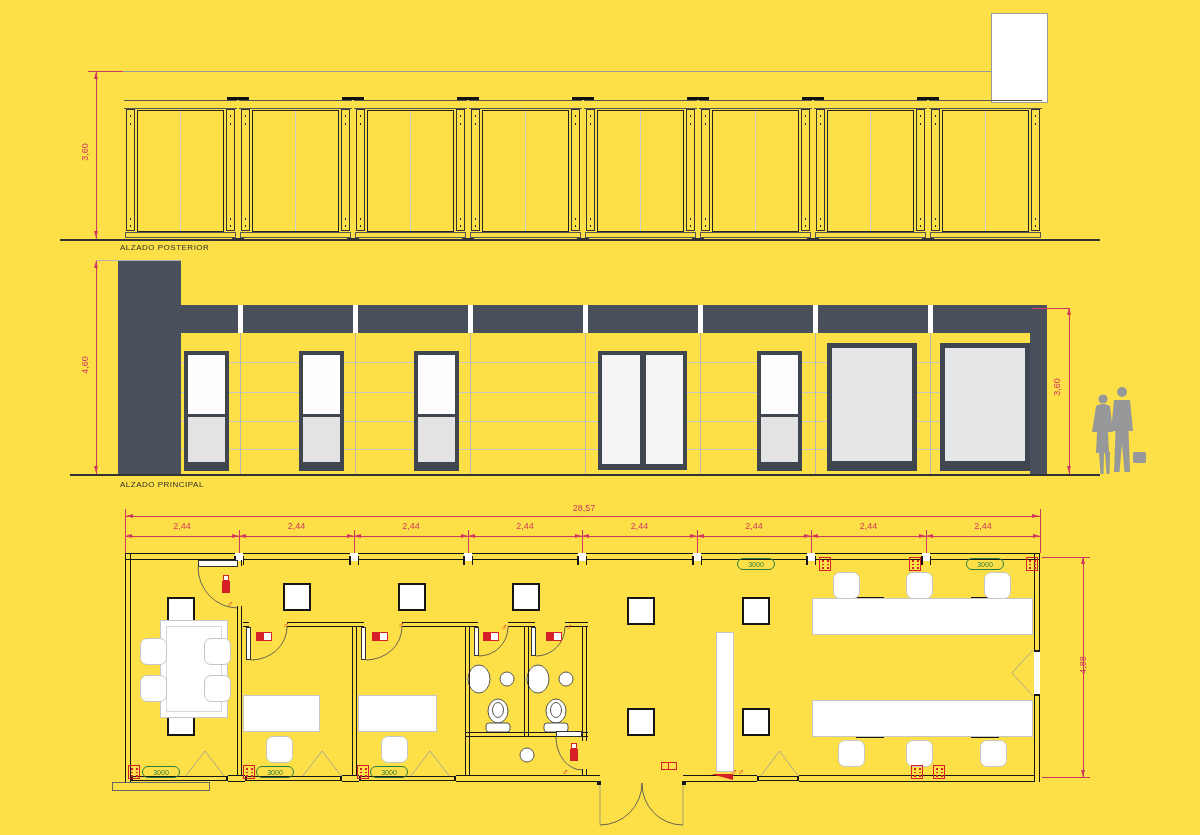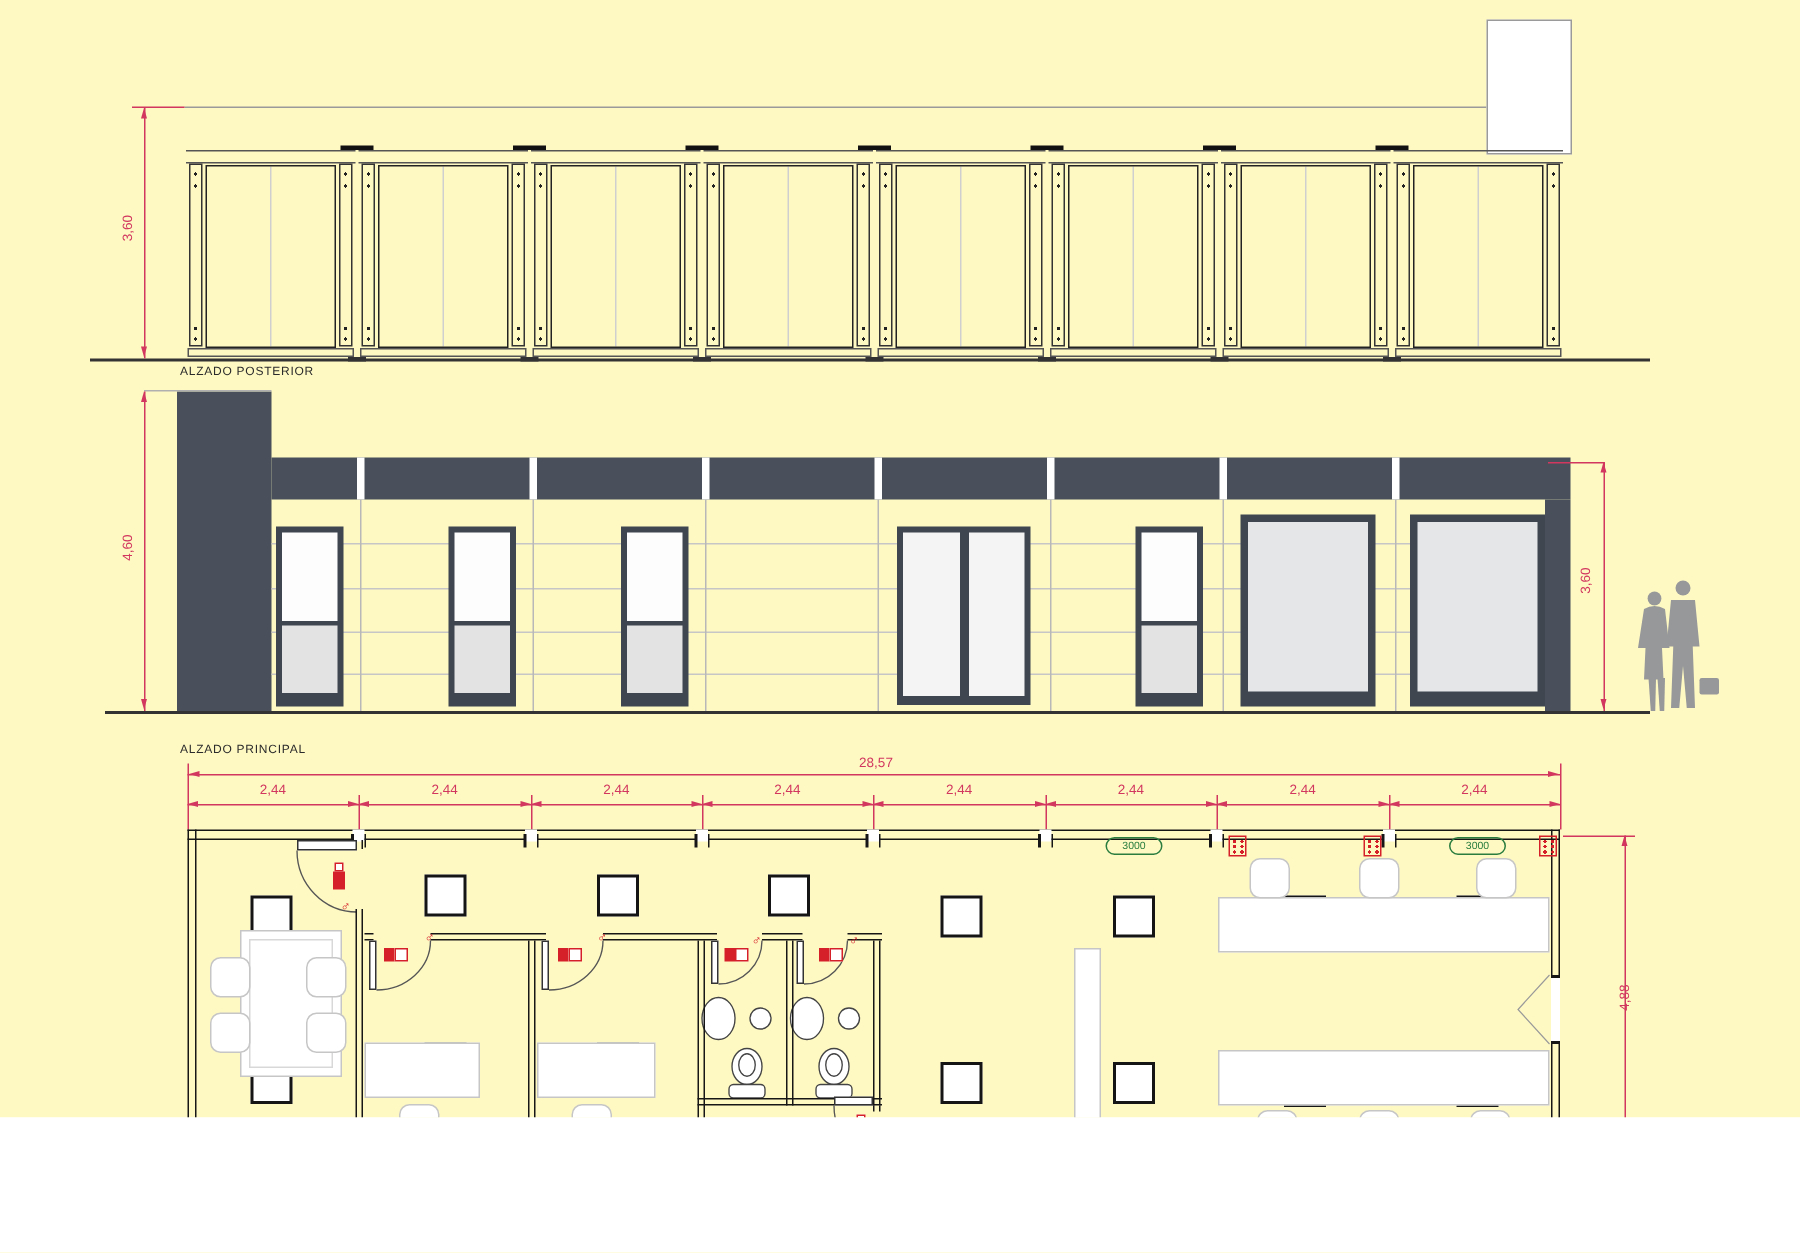--- a/index.html
+++ b/index.html
@@ -1,16 +1,16 @@
 <!DOCTYPE html>
 <html style="--dimred: #d2375f;"><head>
 <meta charset="utf-8">
 <style>
   html,body{margin:0;padding:0;background:#fff}
-  .canvas{position:relative;width:1200px;height:745px;background:#fef9c3;
+  .canvas{position:relative;width:1200px;height:835px;background:#fde047;
     font-family:"Liberation Sans",sans-serif;overflow:hidden}
   .abs{position:absolute;box-sizing:border-box}
   .lbl{position:absolute;font-size:8px;color:#2b2b2b;letter-spacing:.5px;white-space:nowrap}
   .dimtxt{position:absolute;font-size:9px;color:var(--dimred);text-align:center;white-space:nowrap}
   .vrot{transform:rotate(-90deg);transform-origin:center center}
   .post{background-image:
     radial-gradient(circle 1.1px at 50% 6px,#222 99%,transparent 100%),
     radial-gradient(circle 1.1px at 50% 14px,#222 99%,transparent 100%),
     radial-gradient(circle 1.1px at 50% calc(100% - 11px),#222 99%,transparent 100%),
     radial-gradient(circle 1.1px at 50% calc(100% - 4px),#222 99%,transparent 100%);}
@@ -22,21 +22,21 @@
 </style>
 </head>
 <body>
 
 <div class="canvas" id="root">
   <section></section>
   <section></section>
   <section></section>
 
   <div class="lbl" style="left:120px;top:243px">ALZADO POSTERIOR</div>
-  <div class="lbl" style="left:120px;top:495px">ALZADO PRINCIPAL</div>
+  <div class="lbl" style="left:120px;top:480px">ALZADO PRINCIPAL</div>
 
   <div class="dimtxt vrot" style="left:70px;top:147px;width:30px">3,60</div>
   <div class="dimtxt vrot" style="left:70px;top:360px;width:30px">4,60</div>
   <div class="dimtxt vrot" style="left:1042px;top:382px;width:30px">3,60</div>
   <div class="dimtxt" style="left:562px;top:503px;width:44px">28,57</div>
   <div class="dimtxt vrot" style="left:1068px;top:660px;width:30px">4,88</div>
 
   <svg id="ovl" width="1200" height="835">
       <g stroke="#555" stroke-width="0.9" fill="none">
         <path d="M198,567 A40,41 0 0 0 238,608"></path>

